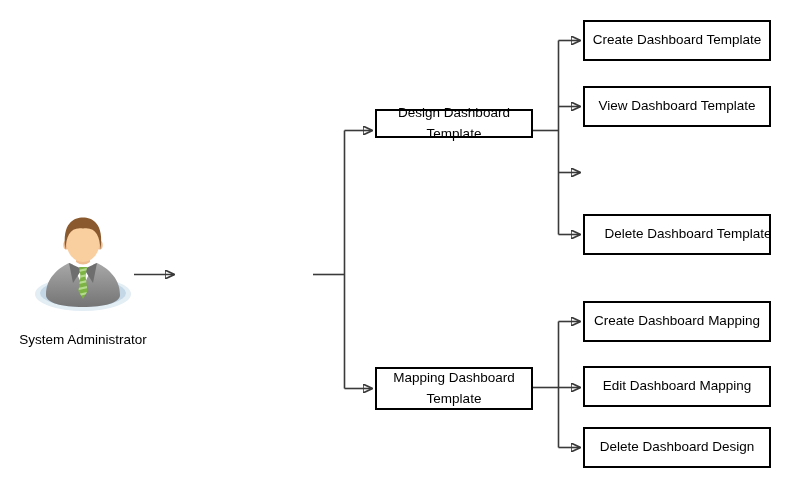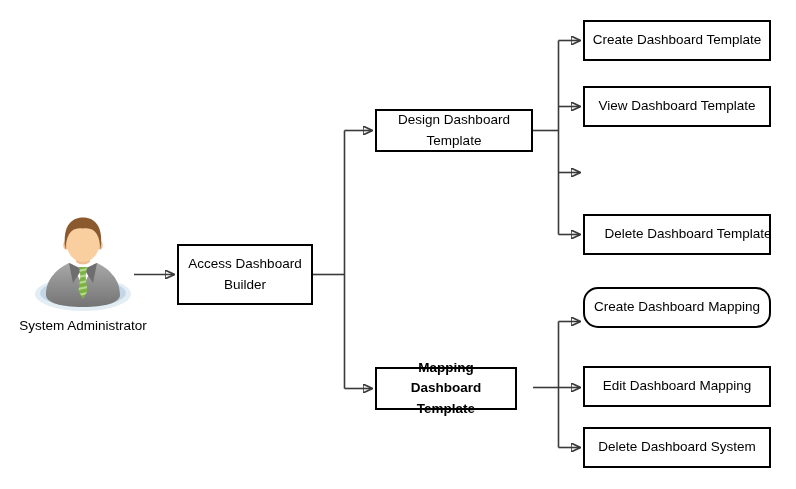--- a/index.html
+++ b/index.html
@@ -17,28 +17,28 @@
     position:absolute;
     box-sizing:border-box;
     border:2px solid #000000;
     background:#ffffff;
     display:flex;align-items:center;justify-content:center;
     text-align:center;
     font-size:13.5px;line-height:1.5;
     padding:2px 6px;
   }
   .node-access {left:177px;top:244px;width:136px;height:61px;}
-  .node-design {left:375px;top:109px;width:158px;height:43px;}
-  .node-mapping{left:375px;top:367px;width:142px;height:43px;font-weight:bold;}
+  .node-design {left:375px;top:109px;width:158px;height:29px;}
+  .node-mapping{left:375px;top:367px;width:158px;height:43px;}
   .leaf{left:583px;width:188px;height:41px;white-space:nowrap;}
   .leaf-d0{top:20px;}  .leaf-d1{top:86px;}  .leaf-d2{top:152px;} .leaf-d3{top:214px;padding-left:28px;}
-  .leaf-m0{top:287px;border-radius:15px;} .leaf-m1{top:366px;} .leaf-m2{top:427px;}
+  .leaf-m0{top:301px;} .leaf-m1{top:366px;} .leaf-m2{top:427px;}
   .actor{position:absolute;left:0;top:210px;width:166px;display:flex;flex-direction:column;align-items:center;}
   .actor svg{width:106px;height:104px;}
-  .actor-label{margin-top:4px;font-size:13.5px;}
+  .actor-label{margin-top:18px;font-size:13.5px;}
   
   .p-base-outer{fill:#e3edf4;}
   .p-base-inner{fill:#c3d7e6;}
   .p-suit{fill:url(#suitGrad);}
   .p-lapel{fill:#6e6e6e;}
   .p-shirt{fill:#ffffff;}
   .p-tie{fill:#7cb342;}
   .p-tie-stripe{stroke:#b4db8c;stroke-width:2;fill:none;}
   .p-skin{fill:#f9cfa0;}
   .p-skin-dark{fill:#eebd92;}
@@ -115,26 +115,25 @@
       <ellipse class="p-skin-dark" cx="69.5" cy="35" rx="3.2" ry="4.6"></ellipse>
 
       <ellipse class="p-skin" cx="53" cy="32.5" rx="16.5" ry="19.5"></ellipse>
 
       <path class="p-hair" d="M35.5 40 C31.5 13 44 7.5 53 7.5 C62 7.5 74.5 13 70.5 40
                C70 26 65.5 16.5 53 18.5 C40.5 16.5 36 26 35.5 40 Z"></path>
     </svg>
     <div class="actor-label">System Administrator</div>
   </div>
 
-  <div class="node node-access">Access Dashboard Builder</div>
 
   <div class="node node-design">Design Dashboard Template</div>
   <div class="node node-mapping">Mapping Dashboard Template</div>
 
   <div class="node leaf leaf-d0">Create Dashboard Template</div>
   <div class="node leaf leaf-d1">View Dashboard Template</div>
   <div class="node leaf leaf-d3">Delete Dashboard Template</div>
 
   <div class="node leaf leaf-m0">Create Dashboard Mapping</div>
   <div class="node leaf leaf-m1">Edit Dashboard Mapping</div>
-  <div class="node leaf leaf-m2">Delete Dashboard System</div>
+  <div class="node leaf leaf-m2">Delete Dashboard Design</div>
 
 </div>
 
 </body></html>

